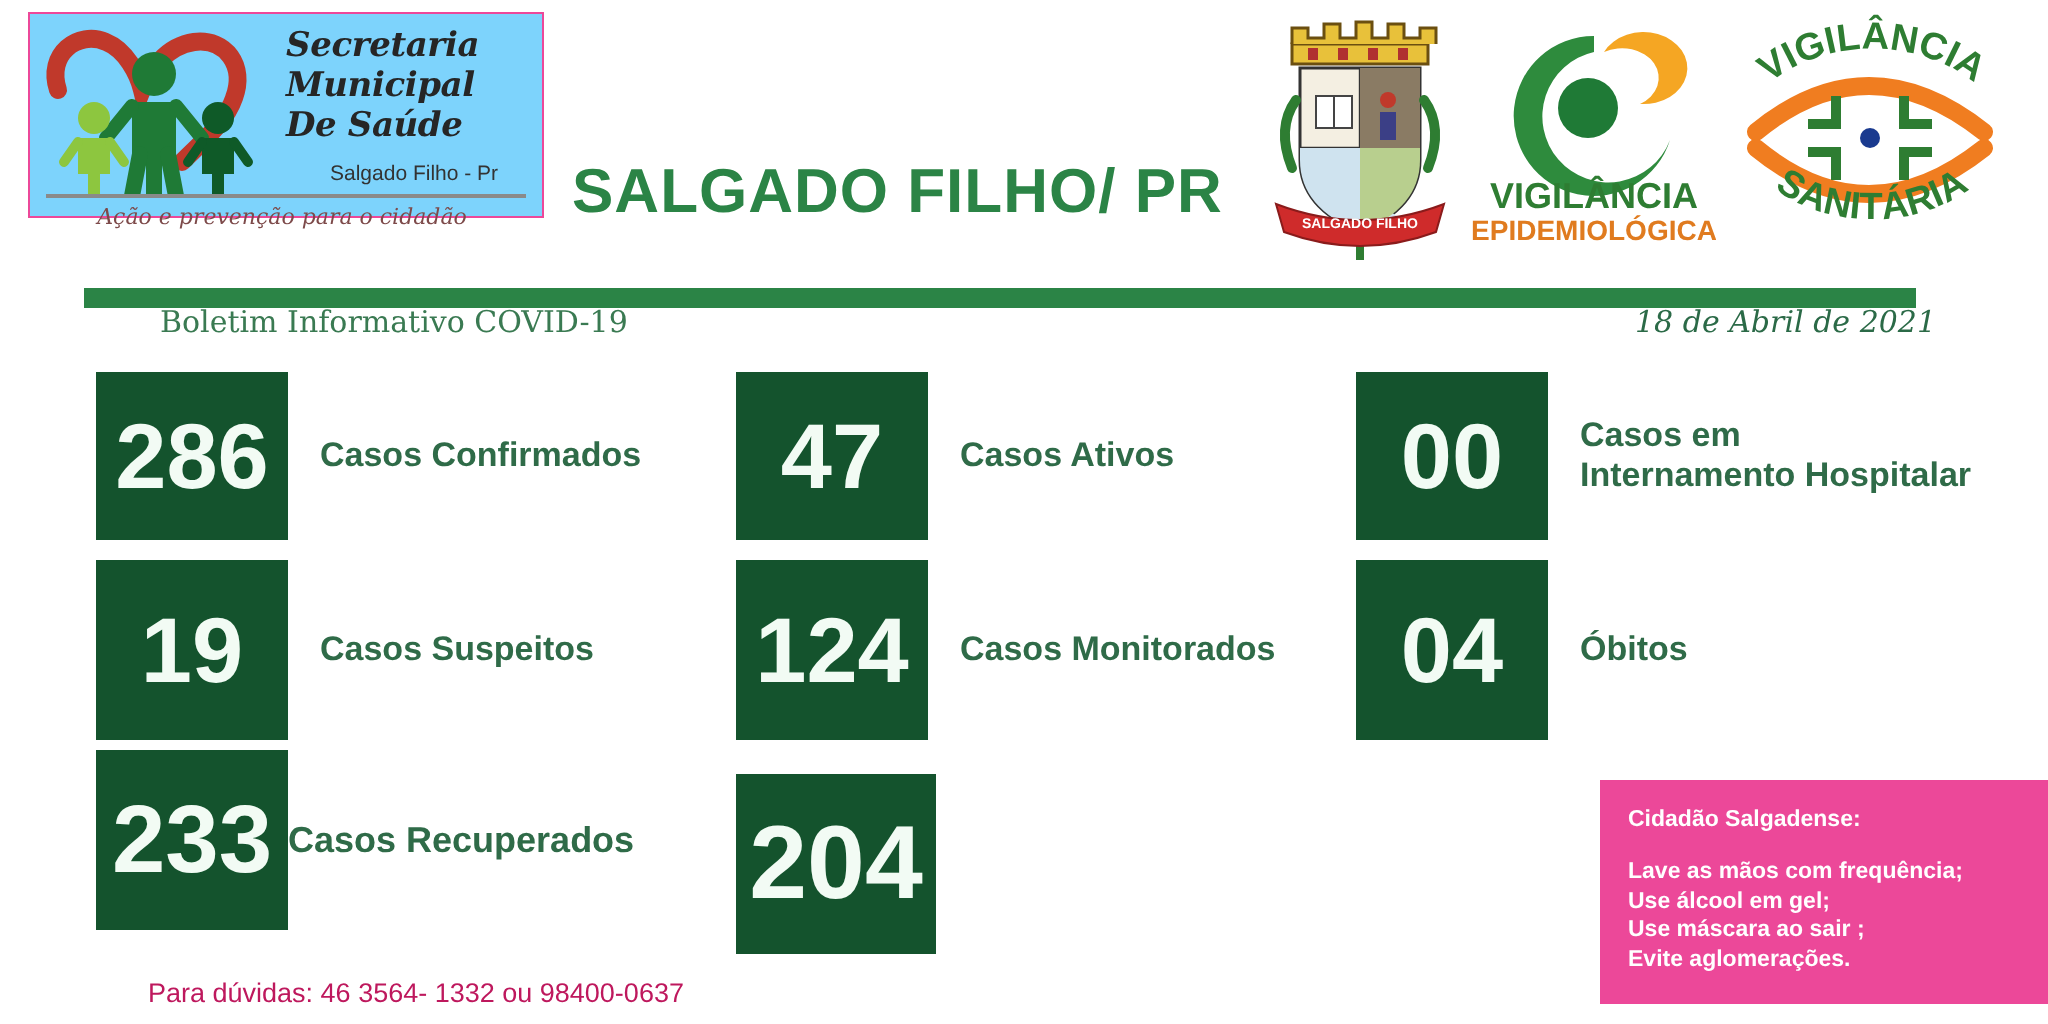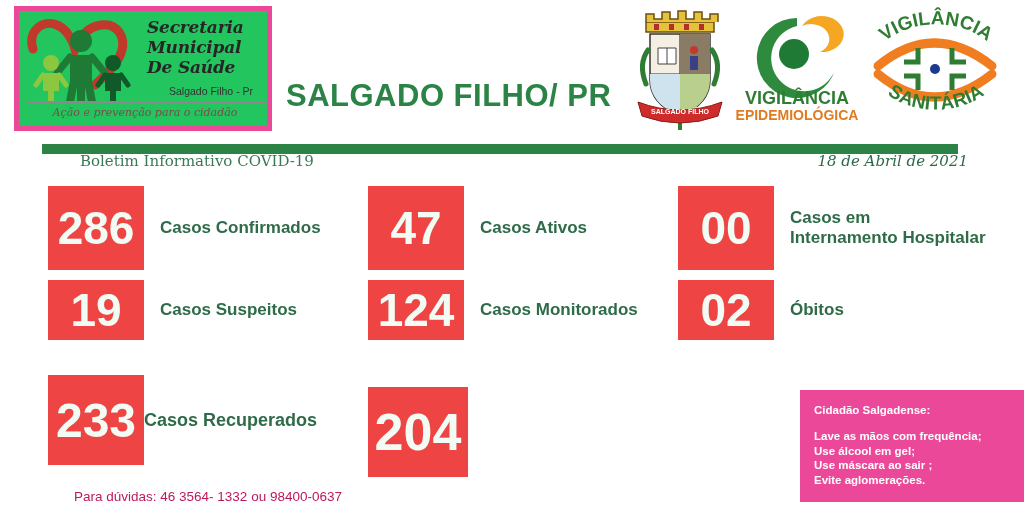--- a/index.html
+++ b/index.html
@@ -17,23 +17,23 @@
 
   
   .header {
     position: absolute;
     left: 0; top: 0;
     width: 1024px; height: 140px;
   }
   .logo-box {
     position: absolute;
     left: 14px; top: 6px;
-    width: 258px; height: 125px;
-    background: #22c55e;
-    border: 5px solid #ec4899;
+    width: 258px; height: 103px;
+    background: #7dd3fc;
+    border: 1px solid #ec4899;
     box-sizing: border-box;
   }
   .logo-inner {
     position: absolute;
     left: 0; top: 0; right: 0; bottom: 0;
   }
   .heart-svg {
     position: absolute;
     left: 6px; top: 4px;
     width: 122px; height: 88px;
@@ -134,21 +134,21 @@
     position: absolute;
     left: 0; top: 180px;
     width: 1024px; height: 290px;
   }
   .stat {
     position: absolute;
     display: flex;
     align-items: center;
   }
   .stat-box {
-    background: #ef4444;
+    background: #14532d;
     color: #f2fbf4;
     display: flex;
     align-items: center;
     justify-content: center;
     font-weight: bold;
     box-sizing: border-box;
   }
   .stat-label {
     color: #2f6b48;
     font-weight: bold;
@@ -159,21 +159,21 @@
   
   .c1 { left: 48px; }
   .c2 { left: 368px; }
   .c3 { left: 678px; }
 
   .r1 { top: 6px; }
   .r2 { top: 100px; }
   .r3 { top: 195px; }
 
   .box-s { width: 96px; height: 84px; font-size: 46px; }
-  .box-m { width: 96px; height: 60px; font-size: 46px; }
+  .box-m { width: 96px; height: 90px; font-size: 46px; }
   .box-l { width: 96px; height: 90px; font-size: 48px; }
   .box-xl { width: 100px; height: 90px; font-size: 52px; margin-top: 12px; }
 
   .lbl-s { font-size: 17px; margin-left: 16px; }
   .lbl-m { font-size: 17px; margin-left: 16px; }
   .lbl-l { font-size: 18px; }
   .lbl-xl { font-size: 20px; margin-left: 20px; }
 
   
   .info-card {
@@ -323,21 +323,21 @@
     <div class="stat-box box-m">19</div>
     <div class="stat-label lbl-m">Casos Suspeitos</div>
   </div>
 
   <div class="stat c2 r2">
     <div class="stat-box box-m">124</div>
     <div class="stat-label lbl-m">Casos Monitorados</div>
   </div>
 
   <div class="stat c3 r2">
-    <div class="stat-box box-m">02</div>
+    <div class="stat-box box-m">04</div>
     <div class="stat-label lbl-m">Óbitos</div>
   </div>
 
   <div class="stat c1 r3">
     <div class="stat-box box-l">233</div>
     <div class="stat-label lbl-l">Casos Recuperados</div>
   </div>
 
   <div class="stat c2 r3">
     <div class="stat-box box-xl">204</div>

